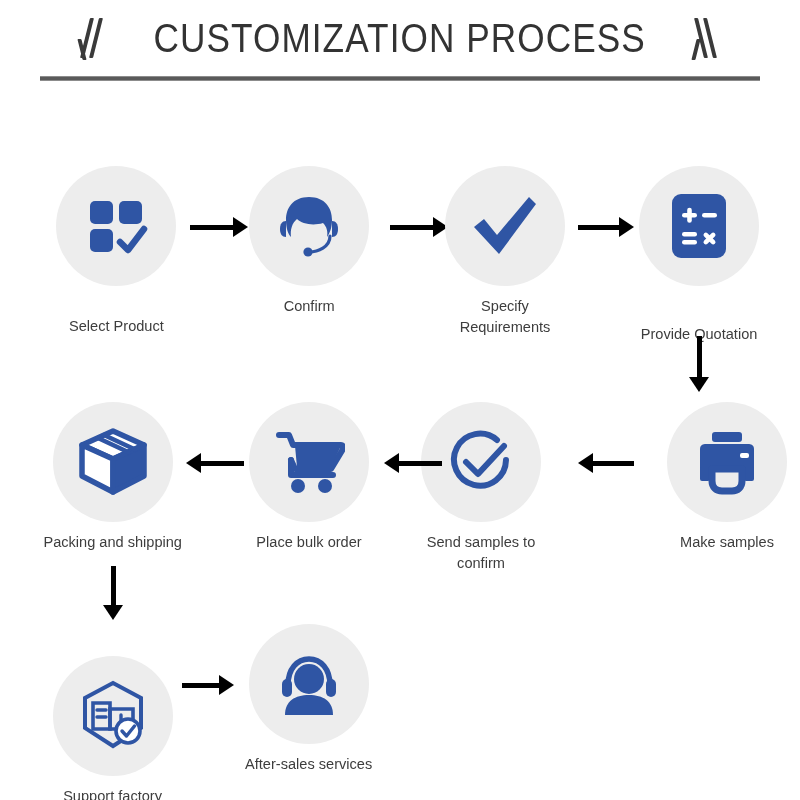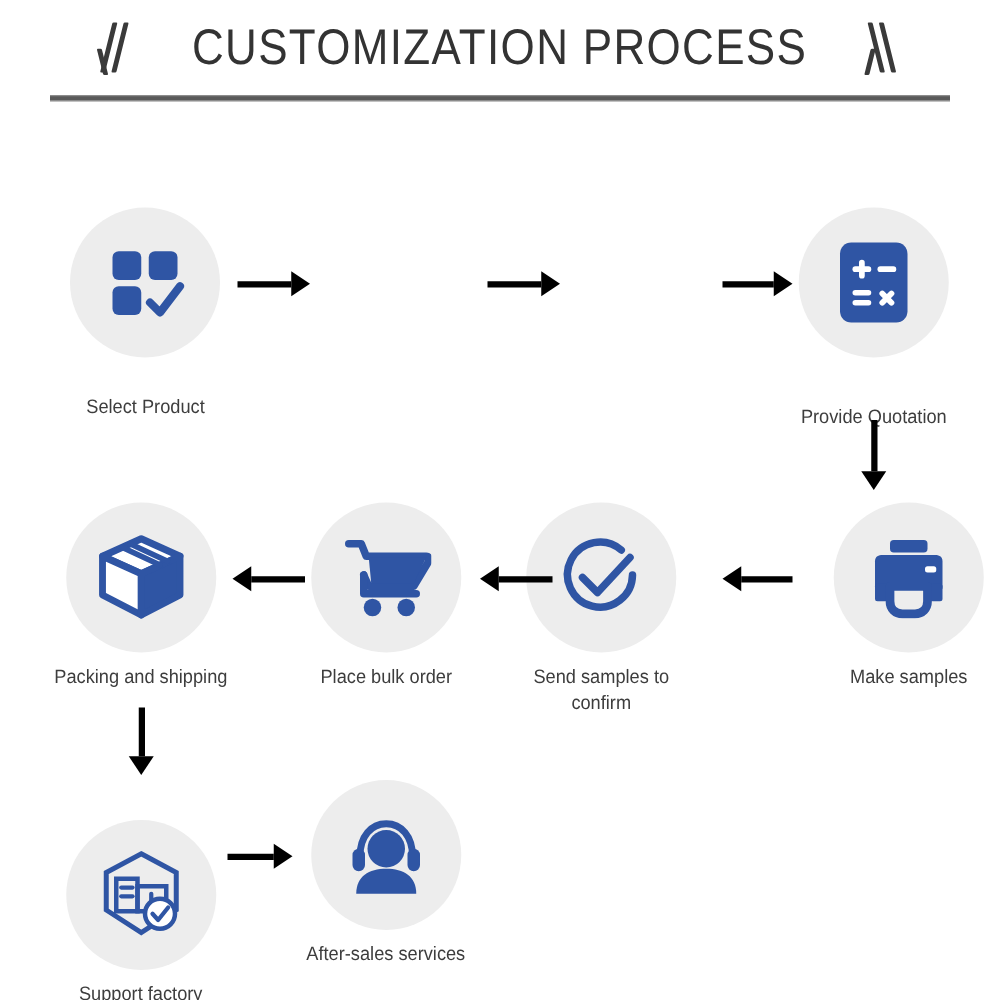--- a/index.html
+++ b/index.html
@@ -194,26 +194,55 @@
       </span>
     </div>
     <div class="node-label">Select Product</div>
   </div>
 
   <div class="arrow-h to-right" style="left:190px; top:216px; width:58px;">
     <div class="shaft"></div>
       <div class="head"></div>
   </div>
 
+  <div class="node" style="left:234px; top:166px;">
+    <div class="circle">
+      <span>
+        <svg width="72" height="72" viewBox="0 0 72 72">
+
+          <path d="M36 7 C20 7 13 18 13 30 C13 38 15 44 18 47
+                   C17 40 19 33 24 29 C29 34 40 36 50 33
+                   C54 37 55 42 54 47 C57 43 59 37 59 30 C59 18 52 7 36 7 Z" fill="#2f55a4"></path>
+
+          <path d="M13 31 C9 31 7 34 7 39 C7 44 9 47 13 47 Z" fill="#2f55a4"></path>
+          <path d="M59 31 C63 31 65 34 65 39 C65 44 63 47 59 47 Z" fill="#2f55a4"></path>
+
+          <path d="M57 46 C57 57 45 62 36 62" fill="none" stroke="#2f55a4" stroke-width="3.2" stroke-linecap="round"></path>
+          <circle cx="35" cy="62" r="4.6" fill="#2f55a4"></circle>
+        </svg>
+      </span>
+    </div>
+    <div class="node-label">Confirm</div>
+  </div>
 
   <div class="arrow-h to-right" style="left:390px; top:216px; width:58px;">
     <div class="shaft"></div>
       <div class="head"></div>
   </div>
 
+  <div class="node" style="left:430px; top:166px;">
+    <div class="circle">
+      <span>
+        <svg width="74" height="74" viewBox="0 0 74 74">
+          <path d="M6 38 L16 30 L29 46 L61 8 L68 15 L31 65 Z" fill="#2f55a4"></path>
+        </svg>
+      </span>
+    </div>
+    <div class="node-label">Specify Requirements</div>
+  </div>
 
   <div class="arrow-h to-right" style="left:578px; top:216px; width:56px;">
     <div class="shaft"></div>
       <div class="head"></div>
   </div>
 
   <div class="node" style="left:624px; top:166px;gap:28px;">
     <div class="circle">
       <span>
         <svg width="62" height="68" viewBox="0 0 62 68">

